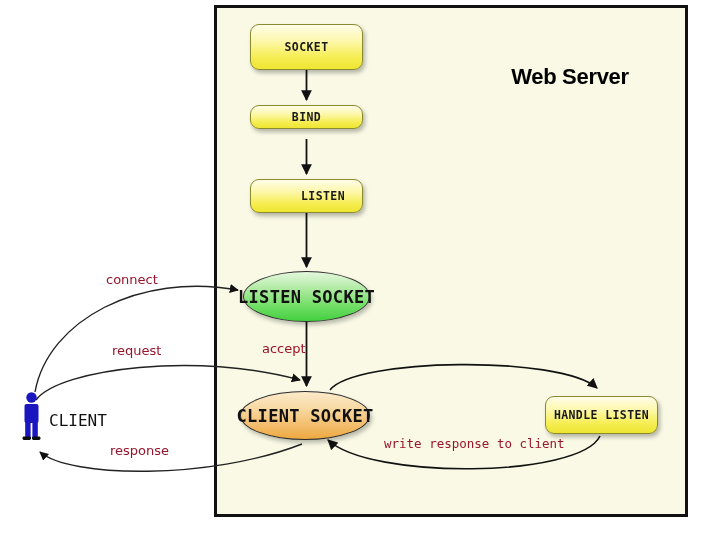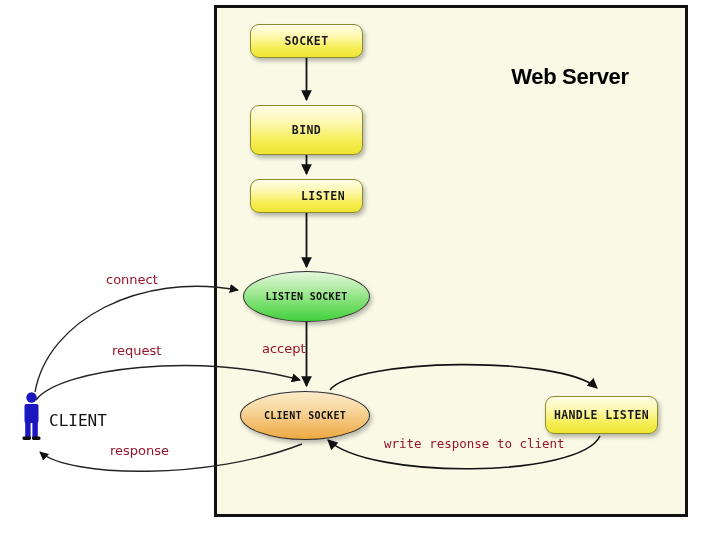--- a/index.html
+++ b/index.html
@@ -60,38 +60,38 @@
     align-items: center;
     justify-content: center;
     font-family: "DejaVu Sans Mono", monospace;
     font-weight: bold;
     font-size: 11.5px;
     color: #1a1a1a;
     letter-spacing: 0.4px;
     white-space: nowrap;
   }
 
-  #box-socket  { left: 250px; top: 24px;  width: 113px; height: 34px; }
-  #box-bind    { left: 250px; top: 105px; width: 113px; height: 50px; }
+  #box-socket  { left: 250px; top: 24px;  width: 113px; height: 46px; }
+  #box-bind    { left: 250px; top: 105px; width: 113px; height: 24px; }
   #box-listen  { left: 250px; top: 179px; width: 113px; height: 34px; padding-left: 33px; }
   #box-handle  { left: 545px; top: 396px; width: 113px; height: 38px; }
 
   
   .socket-ellipse {
     position: absolute;
     box-sizing: border-box;
     border: 1px solid #2d2d2d;
     border-radius: 50%;
     box-shadow: 2px 3px 4px rgba(0,0,0,0.26);
     display: flex;
     align-items: center;
     justify-content: center;
     font-family: "DejaVu Sans Mono", monospace;
     font-weight: bold;
-    font-size: 10px;
+    font-size: 17px;
     color: #111111;
     letter-spacing: 0.3px;
     white-space: nowrap;
   }
   #ell-listen-socket {
     left: 243px; top: 271px; width: 127px; height: 51px;
     background: linear-gradient(to bottom, #e4f7dd 0%, #b7ecaa 30%, #6ddd62 72%, #44cf40 100%);
   }
   #ell-client-socket {
     left: 240px; top: 391px; width: 130px; height: 49px;

